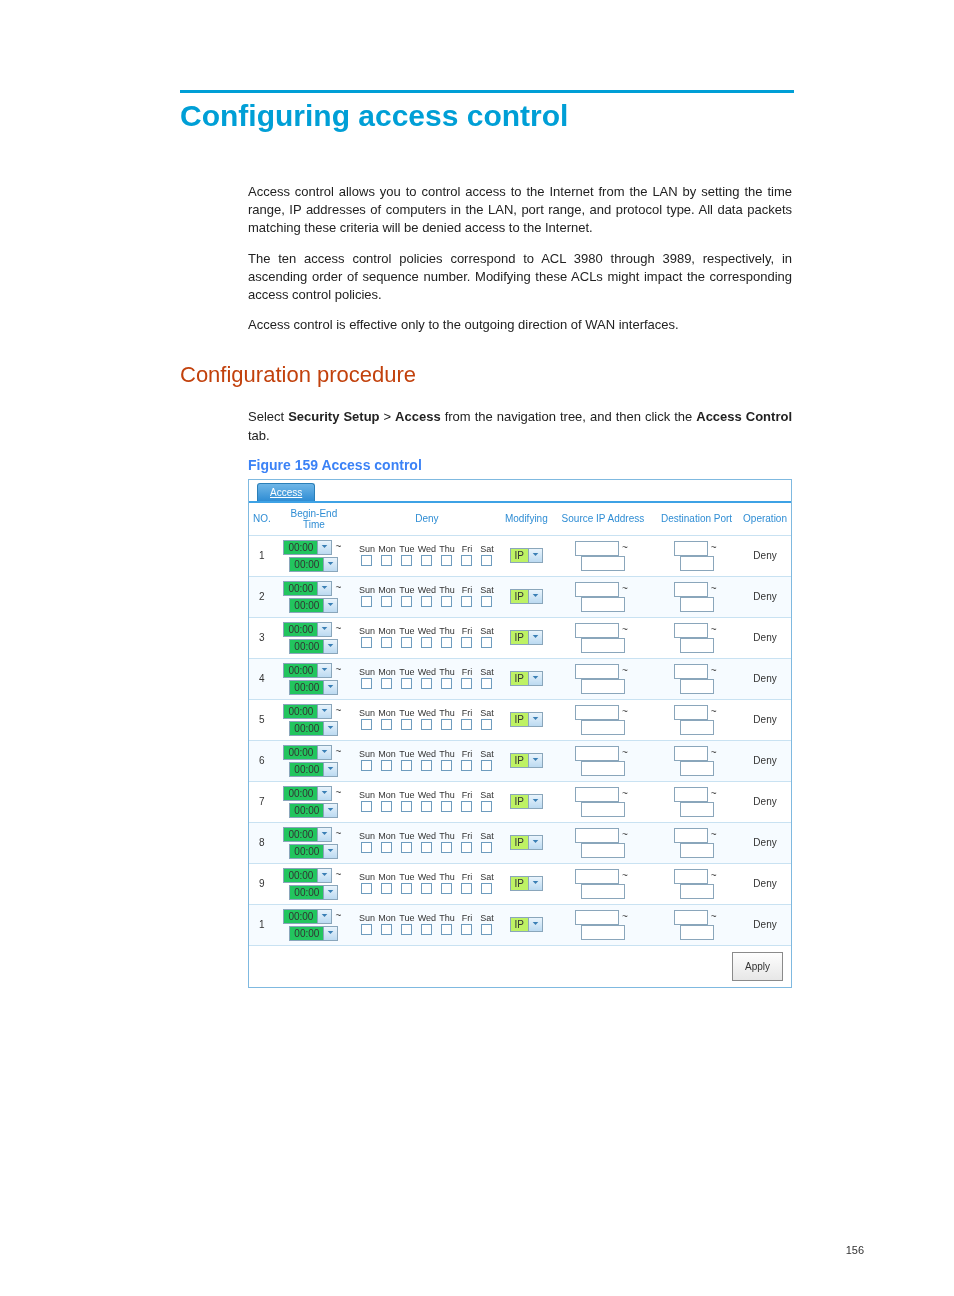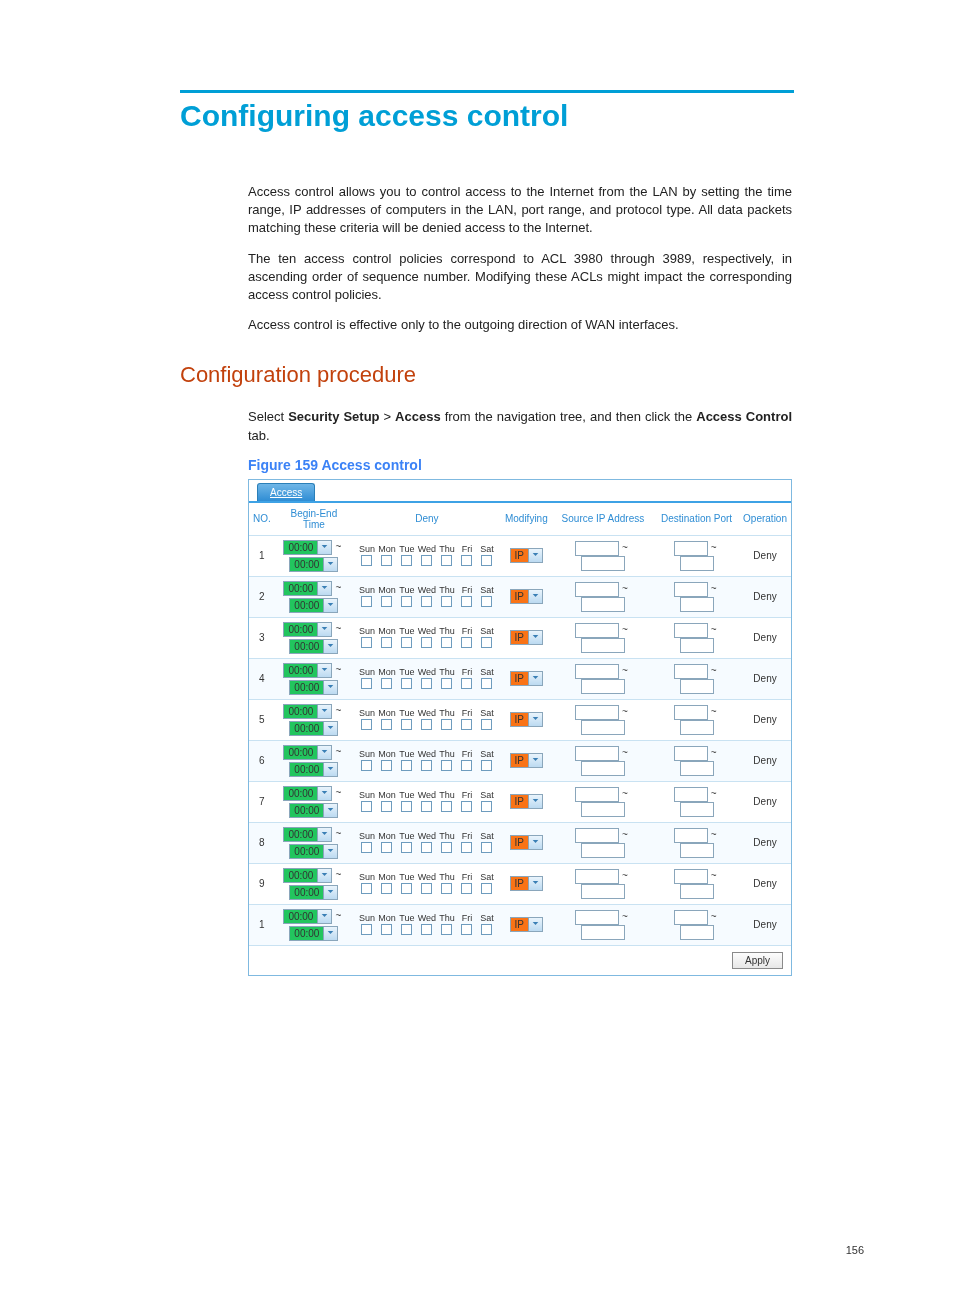--- a/index.html
+++ b/index.html
@@ -137,21 +137,21 @@
     width: 11px; height: 11px;
     border: 1px solid #6e9cbe;
     background: #fff;
     margin-top: 1px;
     cursor: pointer;
   }
   .proto-cell { white-space: nowrap; }
   .proto-sel {
     display: inline-block;
     border: 1px solid #8aa6bb;
-    background: #f97316;
+    background: #bef264;
     height: 15px;
     line-height: 13px;
     vertical-align: middle;
     white-space: nowrap;
   }
   .proto-sel .val { padding: 0 4px; display: inline-block; min-width: 16px; text-align: left; }
   .proto-sel .dd {
     display: inline-block;
     width: 14px; height: 13px;
     background: linear-gradient(#e9f4fc, #bcdaf1);
@@ -172,21 +172,21 @@
   }
   .txt.wide { width: 44px; }
   .txt.port { width: 34px; }
   .opcell { font-size: 10px; color: #333; }
   .apply-row { text-align: right; padding: 6px 8px; }
   .apply-btn {
     display: inline-block;
     border: 1px solid #8a8a8a;
     background: linear-gradient(#fdfdfd, #e7e7e7);
     font-size: 10px;
-    padding: 2px 12px;
+    padding: 8px 12px;
     cursor: pointer;
   }
   .pagenum {
     position: absolute;
     bottom: 40px;
     left: 0; right: 0;
     text-align: right;
     font-size: 11px;
     color: #333;
   }

